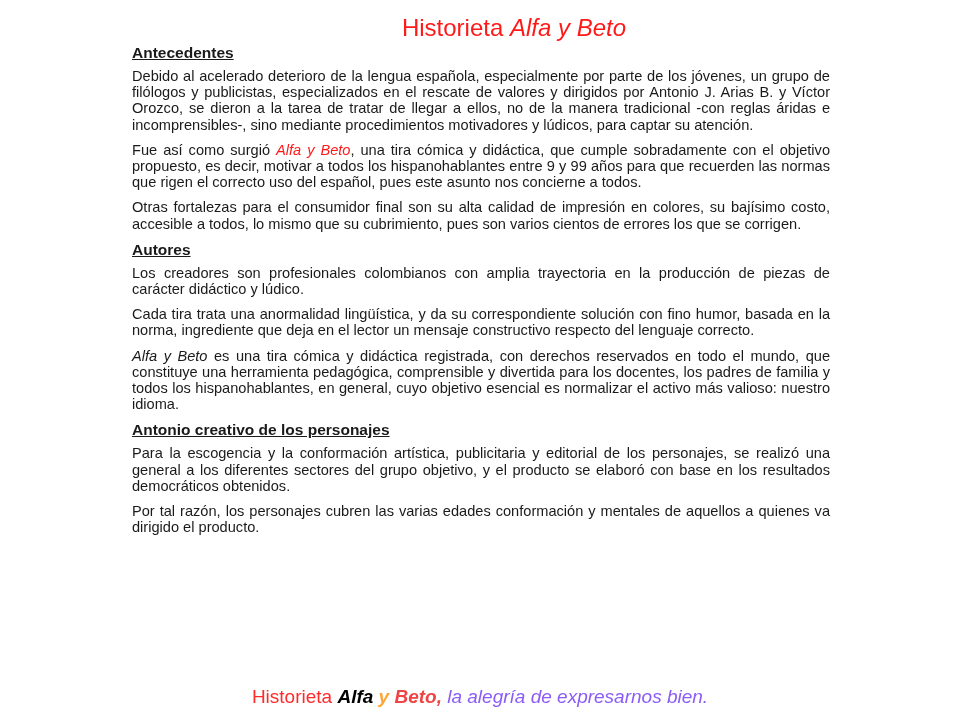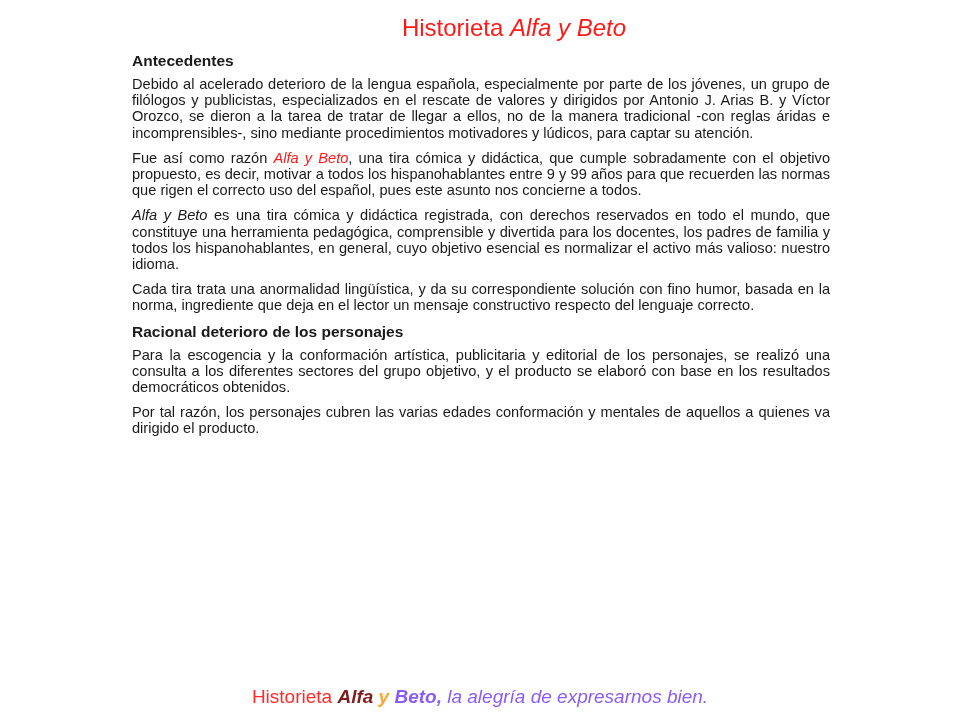--- a/index.html
+++ b/index.html
@@ -2,53 +2,58 @@
 <html><head>
 <meta charset="utf-8">
 <style>
   html, body { margin: 0; padding: 0; background: #ffffff; }
   body { width: 960px; height: 720px; position: relative; overflow: hidden;
          font-family: "Liberation Sans", sans-serif; color: #1a1a1a; }
   .title { position: absolute; top: 14px; left: 0; width: 960px; text-align: center;
            font-size: 24px; color: #ff1a1a; letter-spacing: 0; padding-left: 34px; }
   .title i { font-style: italic; }
   .content { position: absolute; left: 132px; top: 44px; width: 712px; }
-  h2 { font-size: 15.5px; font-weight: bold; margin: 8px 0 6px 0; color: #1a1a1a; line-height: 18px; }
+  h2 { font-size: 15.5px; font-weight: bold; margin: 0 0 6px 0; color: #1a1a1a; line-height: 18px; text-decoration: underline; }
   p { font-size: 14.6px; line-height: 16.2px; margin: 0 14px 9px 0; text-align: justify; }
   .hl-red { color: #ff1a1a; font-style: italic; }
   .it { font-style: italic; }
   .footer { position: absolute; top: 686px; left: 0; width: 960px; text-align: center; font-size: 19px; }
   .f-hist { color: #ff2a2a; }
-  .f-alfa { color: #7f1d1d; font-style: italic; font-weight: bold; }
+  .f-alfa { color: #000000; font-style: italic; font-weight: bold; }
   .f-y { color: #ffa533; font-style: italic; font-weight: bold; }
-  .f-beto { color: #8b5cf6; font-style: italic; font-weight: bold; }
+  .f-beto { color: #ef4444; font-style: italic; font-weight: bold; }
   .f-rest { color: #8b5cf6; font-style: italic; }
 </style>
 </head>
 <body>
 
 <div class="title">
   <span>Historieta </span><i>Alfa y Beto</i>
 </div>
 
 <div class="content">
   <section>
     <h2>Antecedentes</h2>
     <p>Debido al acelerado deterioro de la lengua española, especialmente por parte de los jóvenes, un grupo de filólogos y publicistas, especializados en el rescate de valores y dirigidos por Antonio J. Arias B. y Víctor Orozco, se dieron a la tarea de tratar de llegar a ellos, no de la manera tradicional -con reglas áridas e incomprensibles-, sino mediante procedimientos motivadores y lúdicos, para captar su atención.</p>
-    <p><span>Fue así como razón </span><span class="hl-red">Alfa y Beto</span><span>, una tira cómica y didáctica, que cumple sobradamente con el objetivo propuesto, es decir, motivar a todos los hispanohablantes entre 9 y 99 años para que recuerden las normas que rigen el correcto uso del español, pues este asunto nos concierne a todos.</span></p>
-  </section>
-
-
-  <section>
-    <p><span class="it">Alfa y Beto</span><span> es una tira cómica y didáctica registrada, con derechos reservados en todo el mundo, que constituye una herramienta pedagógica, comprensible y divertida para los docentes, los padres de familia y todos los hispanohablantes, en general, cuyo objetivo esencial es normalizar el activo más valioso: nuestro idioma.</span></p>
-    <p>Cada tira trata una anormalidad lingüística, y da su correspondiente solución con fino humor, basada en la norma, ingrediente que deja en el lector un mensaje constructivo respecto del lenguaje correcto.</p>
+    <p><span>Fue así como surgió </span><span class="hl-red">Alfa y Beto</span><span>, una tira cómica y didáctica, que cumple sobradamente con el objetivo propuesto, es decir, motivar a todos los hispanohablantes entre 9 y 99 años para que recuerden las normas que rigen el correcto uso del español, pues este asunto nos concierne a todos.</span></p>
+    <p>Otras fortalezas para el consumidor final son su alta calidad de impresión en colores, su bajísimo costo, accesible a todos, lo mismo que su cubrimiento, pues son varios cientos de errores los que se corrigen.</p>
   </section>
 
   <section>
-    <h2>Racional deterioro de los personajes</h2>
-    <p>Para la escogencia y la conformación artística, publicitaria y editorial de los personajes, se realizó una consulta a los diferentes sectores del grupo objetivo, y el producto se elaboró con base en los resultados democráticos obtenidos.</p>
+    <h2>Autores</h2>
+    <p>Los creadores son profesionales colombianos con amplia trayectoria en la producción de piezas de carácter didáctico y lúdico.</p>
+  </section>
+
+  <section>
+    <p>Cada tira trata una anormalidad lingüística, y da su correspondiente solución con fino humor, basada en la norma, ingrediente que deja en el lector un mensaje constructivo respecto del lenguaje correcto.</p>
+    <p><span class="it">Alfa y Beto</span><span> es una tira cómica y didáctica registrada, con derechos reservados en todo el mundo, que constituye una herramienta pedagógica, comprensible y divertida para los docentes, los padres de familia y todos los hispanohablantes, en general, cuyo objetivo esencial es normalizar el activo más valioso: nuestro idioma.</span></p>
+  </section>
+
+  <section>
+    <h2>Antonio creativo de los personajes</h2>
+    <p>Para la escogencia y la conformación artística, publicitaria y editorial de los personajes, se realizó una general a los diferentes sectores del grupo objetivo, y el producto se elaboró con base en los resultados democráticos obtenidos.</p>
     <p>Por tal razón, los personajes cubren las varias edades conformación y mentales de aquellos a quienes va dirigido el producto.</p>
   </section>
 </div>
 
 <div class="footer">
   <span class="f-hist">Historieta </span><span class="f-alfa">Alfa</span><span class="f-y"> y </span><span class="f-beto">Beto,</span><span class="f-rest"> la alegría de expresarnos bien.</span>
 </div>
 
 </body></html>

